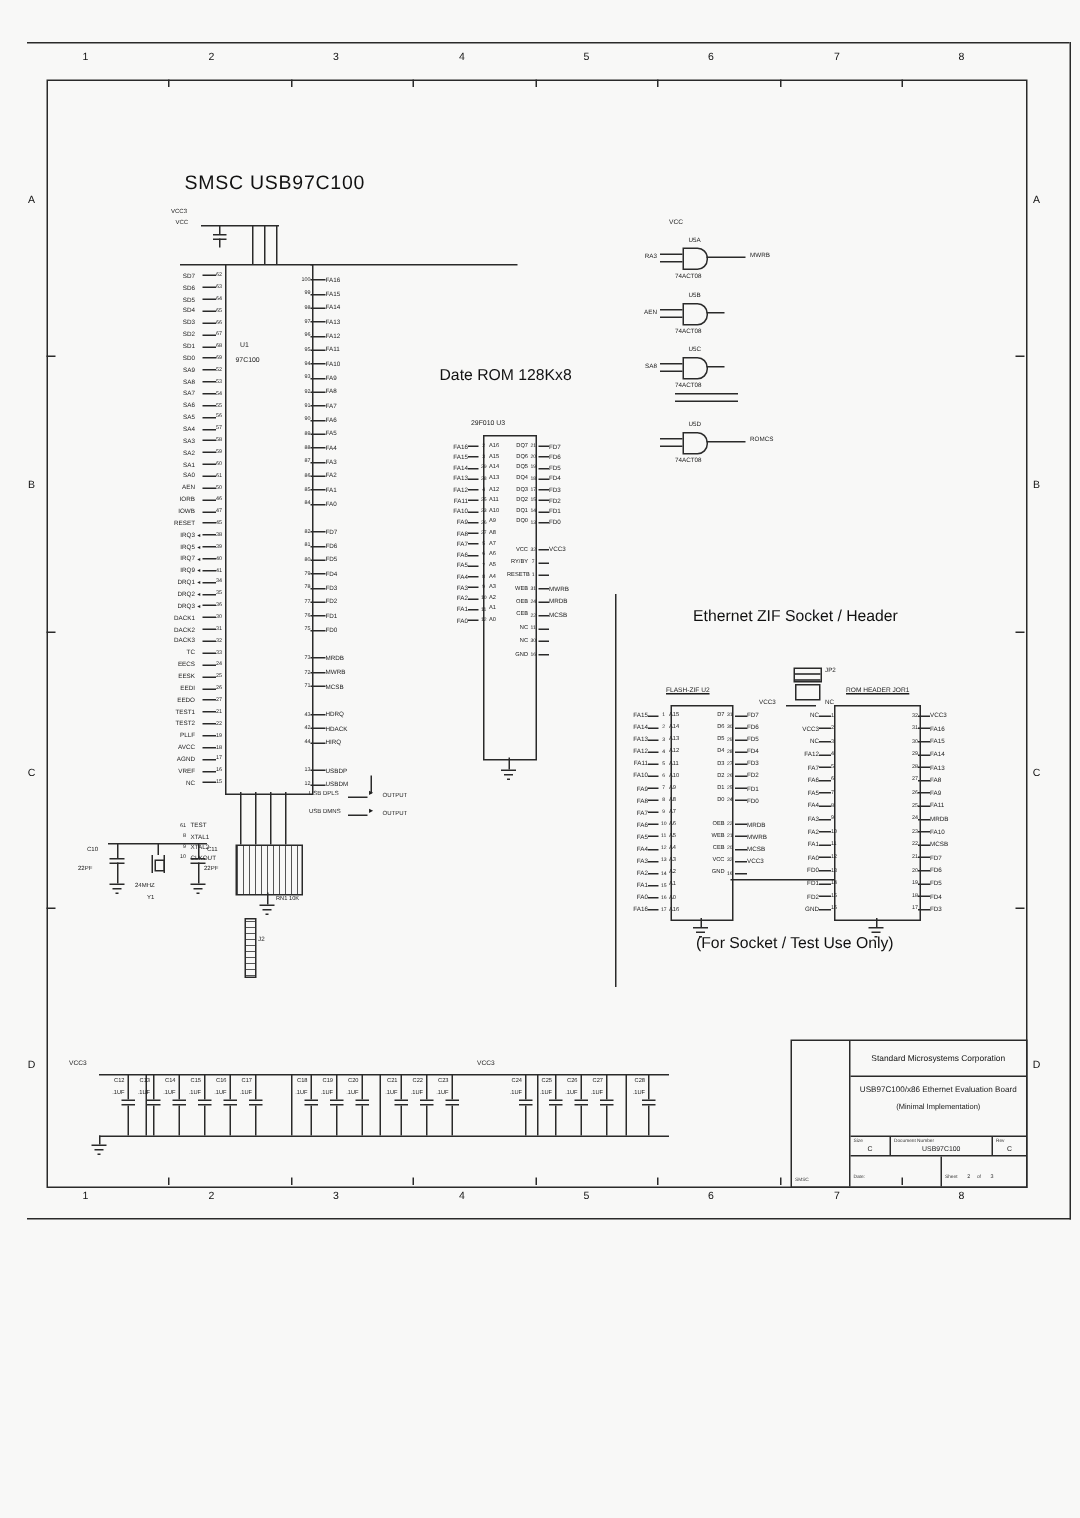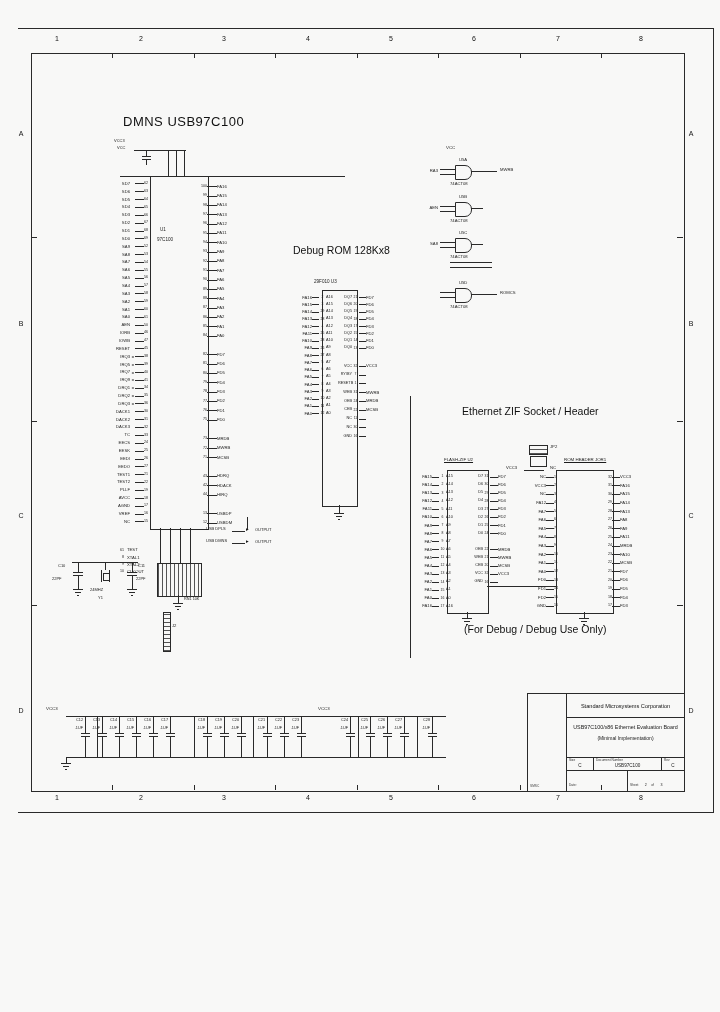--- a/index.html
+++ b/index.html
@@ -35,24 +35,24 @@
   .cl{font-size:3.2px;color:#333;line-height:1.2}
   .cv{font-size:4.6px;text-align:center;margin-top:1px;line-height:1}
   .cv2{font-size:3.6px;margin-left:2px}
   .tbr4 .cl{display:inline}
 </style>
 </head>
 <body>
 
 <div id="pg">
 
-  <div class="lb" style="left:123px;top:115px;font-size:13px;letter-spacing:.5px;color:#111">DMNS  USB97C100</div>
-  <div class="lb" style="left:293px;top:245px;font-size:10.5px;color:#111">Debug ROM  128Kx8</div>
+  <div class="lb" style="left:123px;top:115px;font-size:13px;letter-spacing:.5px;color:#111">SMSC  USB97C100</div>
+  <div class="lb" style="left:293px;top:245px;font-size:10.5px;color:#111">Date ROM  128Kx8</div>
   <div class="lb" style="left:462px;top:406px;font-size:10.5px;color:#111">Ethernet ZIF Socket / Header</div>
-  <div class="lb" style="left:464px;top:624px;font-size:10.5px;color:#111">(For Debug / Debug Use Only)</div>
+  <div class="lb" style="left:464px;top:624px;font-size:10.5px;color:#111">(For Socket / Test Use Only)</div>
 
   <div class="lb" style="left:160px;top:228px;font-size:4.6px">U1</div>
   <div class="lb" style="left:157px;top:238px;font-size:4.6px">97C100</div>
   <div class="lb" style="left:114px;top:139px;font-size:4px">VCC3</div>
   <div class="lb" style="left:117px;top:146px;font-size:4px">VCC</div>
   <div class="lb" style="left:314px;top:280px;font-size:4.6px">29F010    U3</div>
   <div class="lb" style="left:446px;top:146px;font-size:4.4px">VCC</div>
   <div class="lb" style="left:550px;top:445px;font-size:4.2px">JP2</div>
   <div class="lb" style="left:506px;top:466px;font-size:4.2px">VCC3</div>
   <div class="lb" style="left:550px;top:466px;font-size:4.2px">NC</div>

